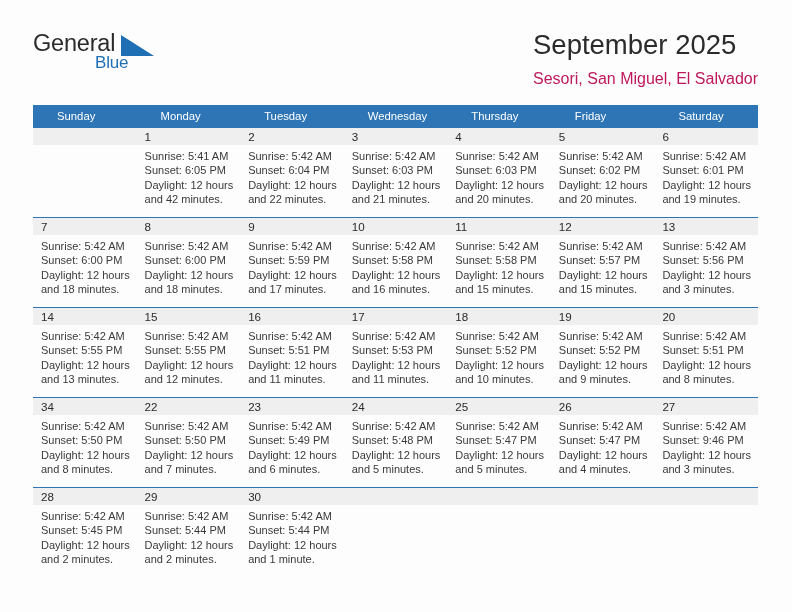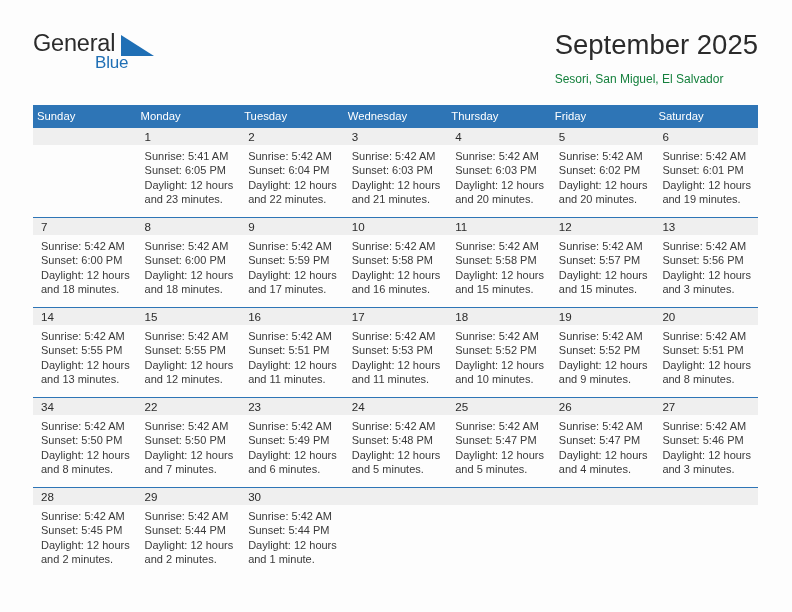--- a/index.html
+++ b/index.html
@@ -55,22 +55,22 @@
     position: absolute;
     right: 0; top: 0;
   }
   .title-main {
     font-size: 27.5px;
     color: #2b2b2b;
     line-height: 34px;
     white-space: nowrap;
   }
   .title-sub {
-    font-size: 12px;
-    color: #15803d;
+    font-size: 16px;
+    color: #be185d;
     line-height: 22px;
     margin-top: 6px;
     white-space: nowrap;
   }
 
   
   .cal {
     position: absolute;
     left: 33px; top: 105px;
     width: 725px;
@@ -79,21 +79,21 @@
     width: 725px;
     border-collapse: collapse;
     table-layout: fixed;
   }
   thead th {
     background: #2e75b6;
     color: #ffffff;
     font-size: 11.3px;
     font-weight: normal;
     text-align: left;
-    padding: 5px 0 5px 4px;
+    padding: 5px 0 5px 24px;
     height: 20px;
     border: none;
   }
   tbody td {
     vertical-align: top;
     padding: 0;
     border: none;
     border-top: 1.4px solid #2e75b6;
     height: 90px;
   }
@@ -153,21 +153,21 @@
             <td class="empty">
               <div class="daynum-band"></div>
               <div class="cell-body"></div>
             </td>
             <td>
               <div class="daynum-band">1</div>
               <div class="cell-body">
                 <div>Sunrise: 5:41 AM</div>
                 <div>Sunset: 6:05 PM</div>
                 <div>Daylight: 12 hours</div>
-                <div>and 23 minutes.</div>
+                <div>and 42 minutes.</div>
               </div>
             </td>
             <td>
               <div class="daynum-band">2</div>
               <div class="cell-body">
                 <div>Sunrise: 5:42 AM</div>
                 <div>Sunset: 6:04 PM</div>
                 <div>Daylight: 12 hours</div>
                 <div>and 22 minutes.</div>
               </div>
@@ -391,21 +391,21 @@
                 <div>Sunrise: 5:42 AM</div>
                 <div>Sunset: 5:47 PM</div>
                 <div>Daylight: 12 hours</div>
                 <div>and 4 minutes.</div>
               </div>
             </td>
             <td>
               <div class="daynum-band">27</div>
               <div class="cell-body">
                 <div>Sunrise: 5:42 AM</div>
-                <div>Sunset: 5:46 PM</div>
+                <div>Sunset: 9:46 PM</div>
                 <div>Daylight: 12 hours</div>
                 <div>and 3 minutes.</div>
               </div>
             </td>
           </tr>
           <tr class="last">
             <td>
               <div class="daynum-band">28</div>
               <div class="cell-body">
                 <div>Sunrise: 5:42 AM</div>

